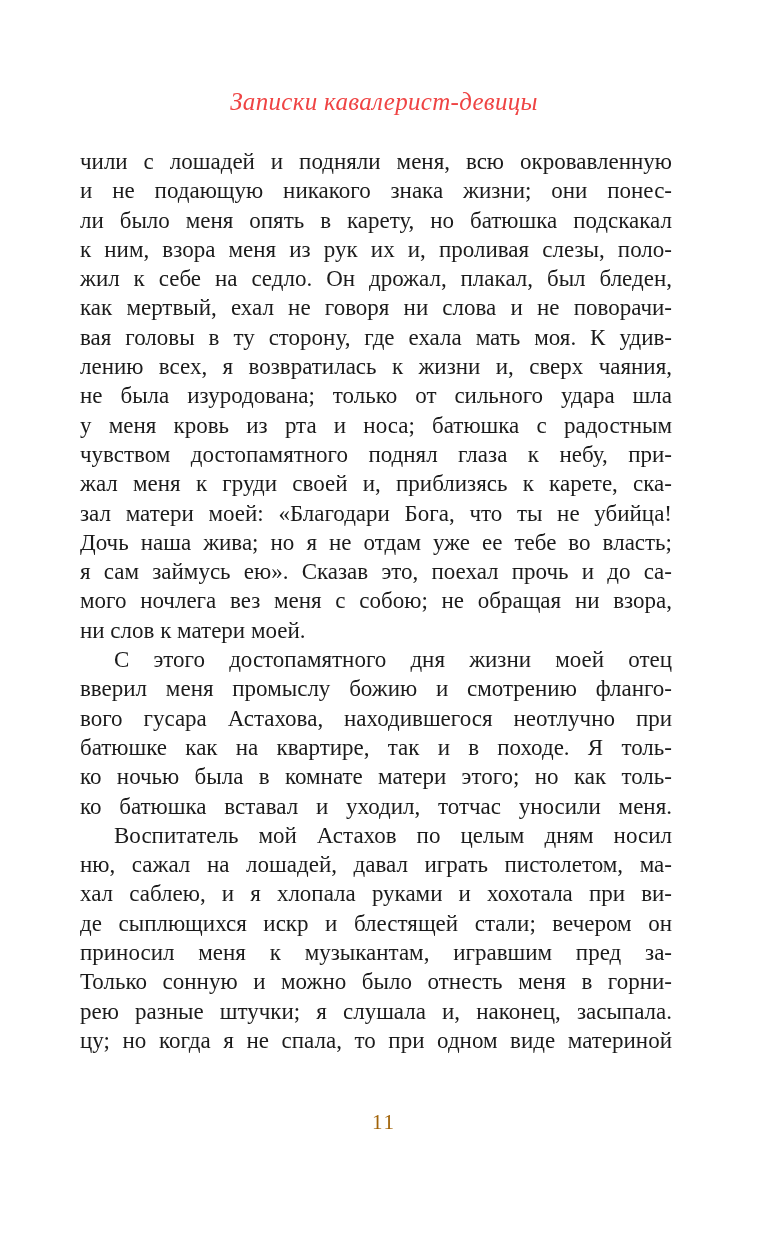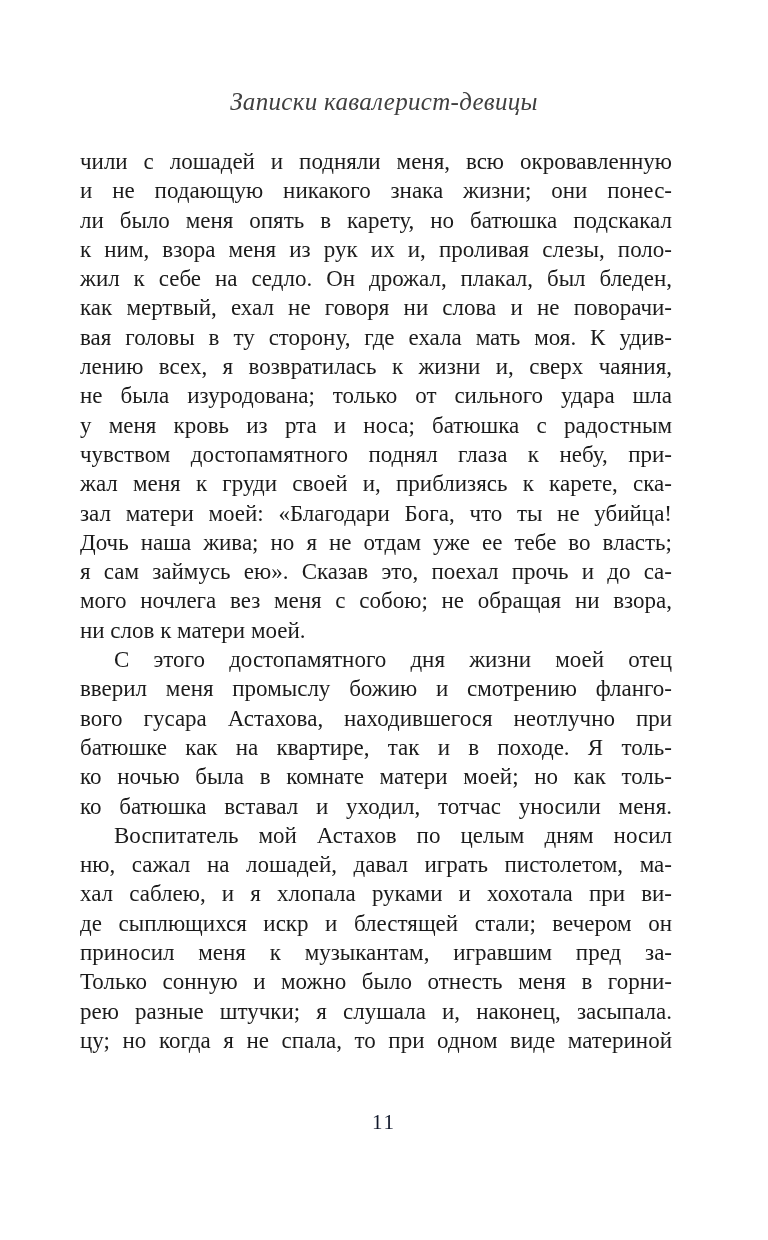--- a/index.html
+++ b/index.html
@@ -18,21 +18,21 @@
   }
   .running-header {
     position: absolute;
     top: 88px;
     left: 0;
     width: 768px;
     text-align: center;
     font-style: italic;
     font-size: 25px;
     letter-spacing: 0.3px;
-    color: #404040;
+    color: #ef4444;
   }
   .text-block {
     position: absolute;
     top: 147px;
     left: 80px;
     width: 592px;
     font-size: 23px;
     line-height: 29.3px;
   }
   .line {
@@ -49,21 +49,21 @@
   }
   .page-number {
     position: absolute;
     top: 1110px;
     left: 0;
     width: 768px;
     text-align: center;
     font-size: 21px;
     letter-spacing: 2px;
     font-variant-numeric: oldstyle-nums;
-    color: #0f172a;
+    color: #a16207;
   }
 </style>
 </head>
 <body>
 
 <div class="page">
   <div class="running-header">Записки кавалерист-девицы</div>
 
   <div class="text-block">
       <div class="line">чили с лошадей и подняли меня, всю окровавленную</div>
@@ -80,21 +80,21 @@
       <div class="line">жал меня к груди своей и, приблизясь к карете, ска-</div>
       <div class="line">зал матери моей: «Благодари Бога, что ты не убийца!</div>
       <div class="line">Дочь наша жива; но я не отдам уже ее тебе во власть;</div>
       <div class="line">я сам займусь ею». Сказав это, поехал прочь и до са-</div>
       <div class="line">мого ночлега вез меня с собою; не обращая ни взора,</div>
       <div class="line para-end">ни слов к матери моей.</div>
       <div class="line indent">С этого достопамятного дня жизни моей отец</div>
       <div class="line">вверил меня промыслу божию и смотрению фланго-</div>
       <div class="line">вого гусара Астахова, находившегося неотлучно при</div>
       <div class="line">батюшке как на квартире, так и в походе. Я толь-</div>
-      <div class="line">ко ночью была в комнате матери моей; но как толь-</div>
+      <div class="line">ко ночью была в комнате матери этого; но как толь-</div>
       <div class="line">ко батюшка вставал и уходил, тотчас уносили меня.</div>
       <div class="line indent">Воспитатель мой Астахов по целым дням носил</div>
       <div class="line">ню, сажал на лошадей, давал играть пистолетом, ма-</div>
       <div class="line">хал саблею, и я хлопала руками и хохотала при ви-</div>
       <div class="line">де сыплющихся искр и блестящей стали; вечером он</div>
       <div class="line">приносил меня к музыкантам, игравшим пред за-</div>
       <div class="line">Только сонную и можно было отнесть меня в горни-</div>
       <div class="line">рею разные штучки; я слушала и, наконец, засыпала.</div>
       <div class="line">цу; но когда я не спала, то при одном виде материной</div>
     </div>

